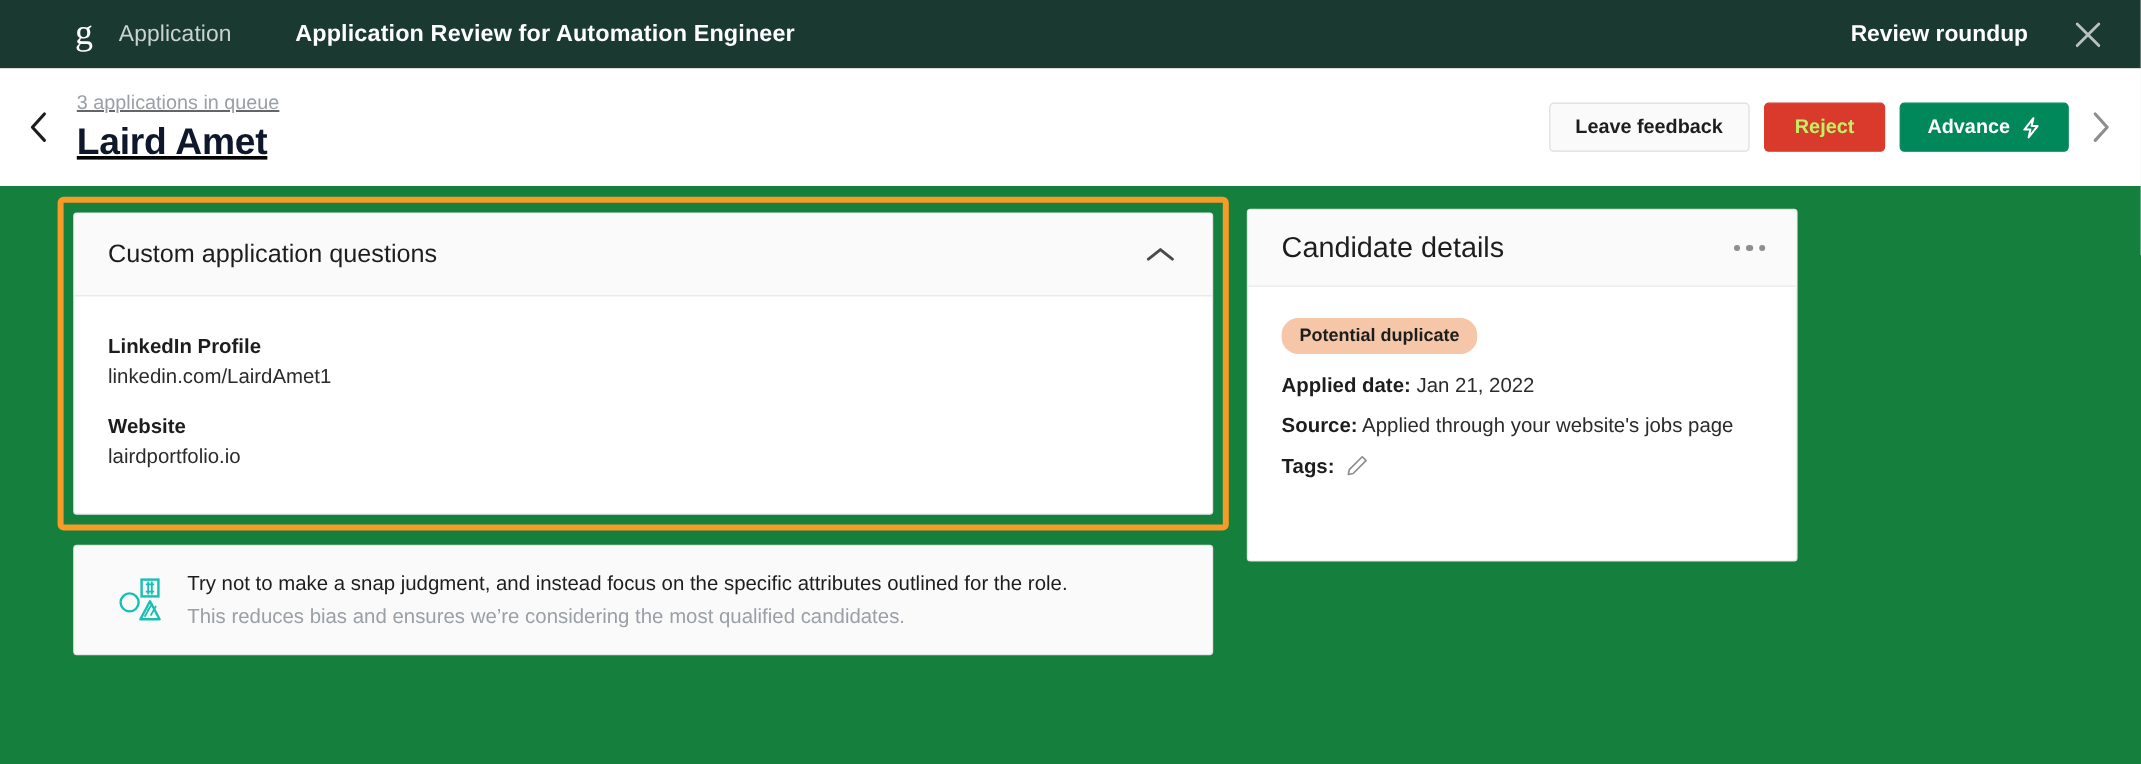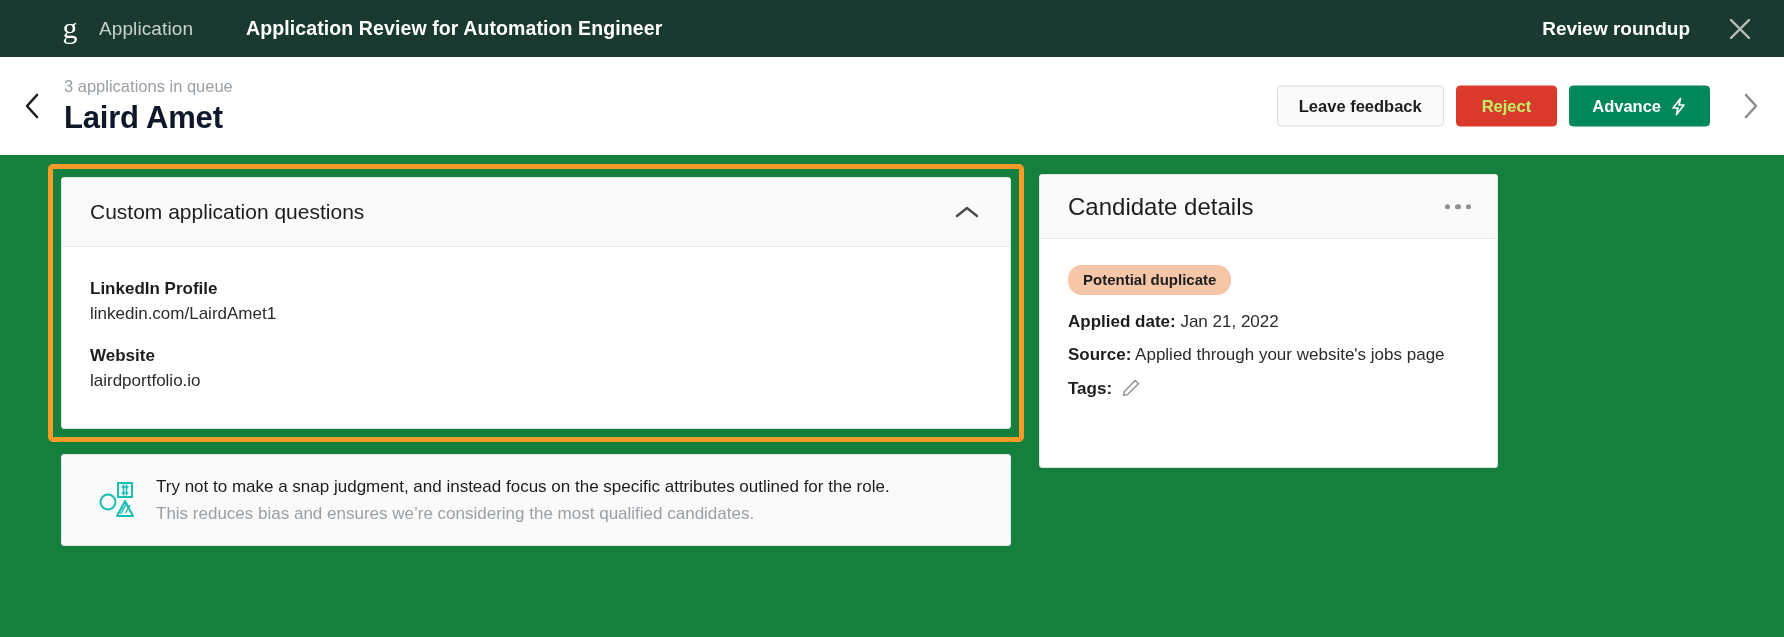--- a/index.html
+++ b/index.html
@@ -33,35 +33,35 @@
   .roundup { color:#ffffff; font-size:19px; font-weight:700; }
   .close-btn {
     width: 56px; height: 57px; display:flex; align-items:center; justify-content:center;
     margin-left: 22px; margin-right: 16px;
   }
   .close-btn svg { display:block; }
 
   
   .header {
     height: 98px; background:#ffffff; position:relative;
-    display:flex; align-items:center;
+    display:flex; align-items:center;text-decoration:underline;
   }
   .nav-prev {
     position:absolute; left: 8px; top:0; height:98px; width:48px;
     display:flex; align-items:center; justify-content:center;
   }
   .nav-next {
     position:absolute; right: 10px; top:0; height:98px; width:48px;
     display:flex; align-items:center; justify-content:center;
   }
   .header-text { margin-left: 64px; }
   .queue-line { color:#9aa0a6; font-size:16.5px; margin-bottom: 4px; }
   .cand-name { color:#0f172a; font-size: 31px; font-weight: 700; letter-spacing:-.2px; }
   .header-actions {
-    position:absolute; right: 74px; top: 50%; transform: translateY(-50%);
+    position:absolute; right: 60px; top: 50%; transform: translateY(-50%);
     display:flex; align-items:center; gap: 12px;
   }
   .btn {
     height: 41px; border-radius: 4px; display:flex; align-items:center; justify-content:center;
     font-size: 16.5px; font-weight: 700; cursor:pointer; white-space:nowrap;
   }
   .btn-ghost { background:#fafafa; border:1px solid #dcdcdc; color:#1d1d1d; padding: 0 21px; }
   .btn-reject { background:#d93a2b; border:1px solid #d93a2b; color:#bef264; padding: 0 25px; }
   .btn-advance { background:#00875a; border:1px solid #00875a; color:#ffffff; padding: 0 22px; gap:9px; }
   .bolt { display:inline-flex; }

